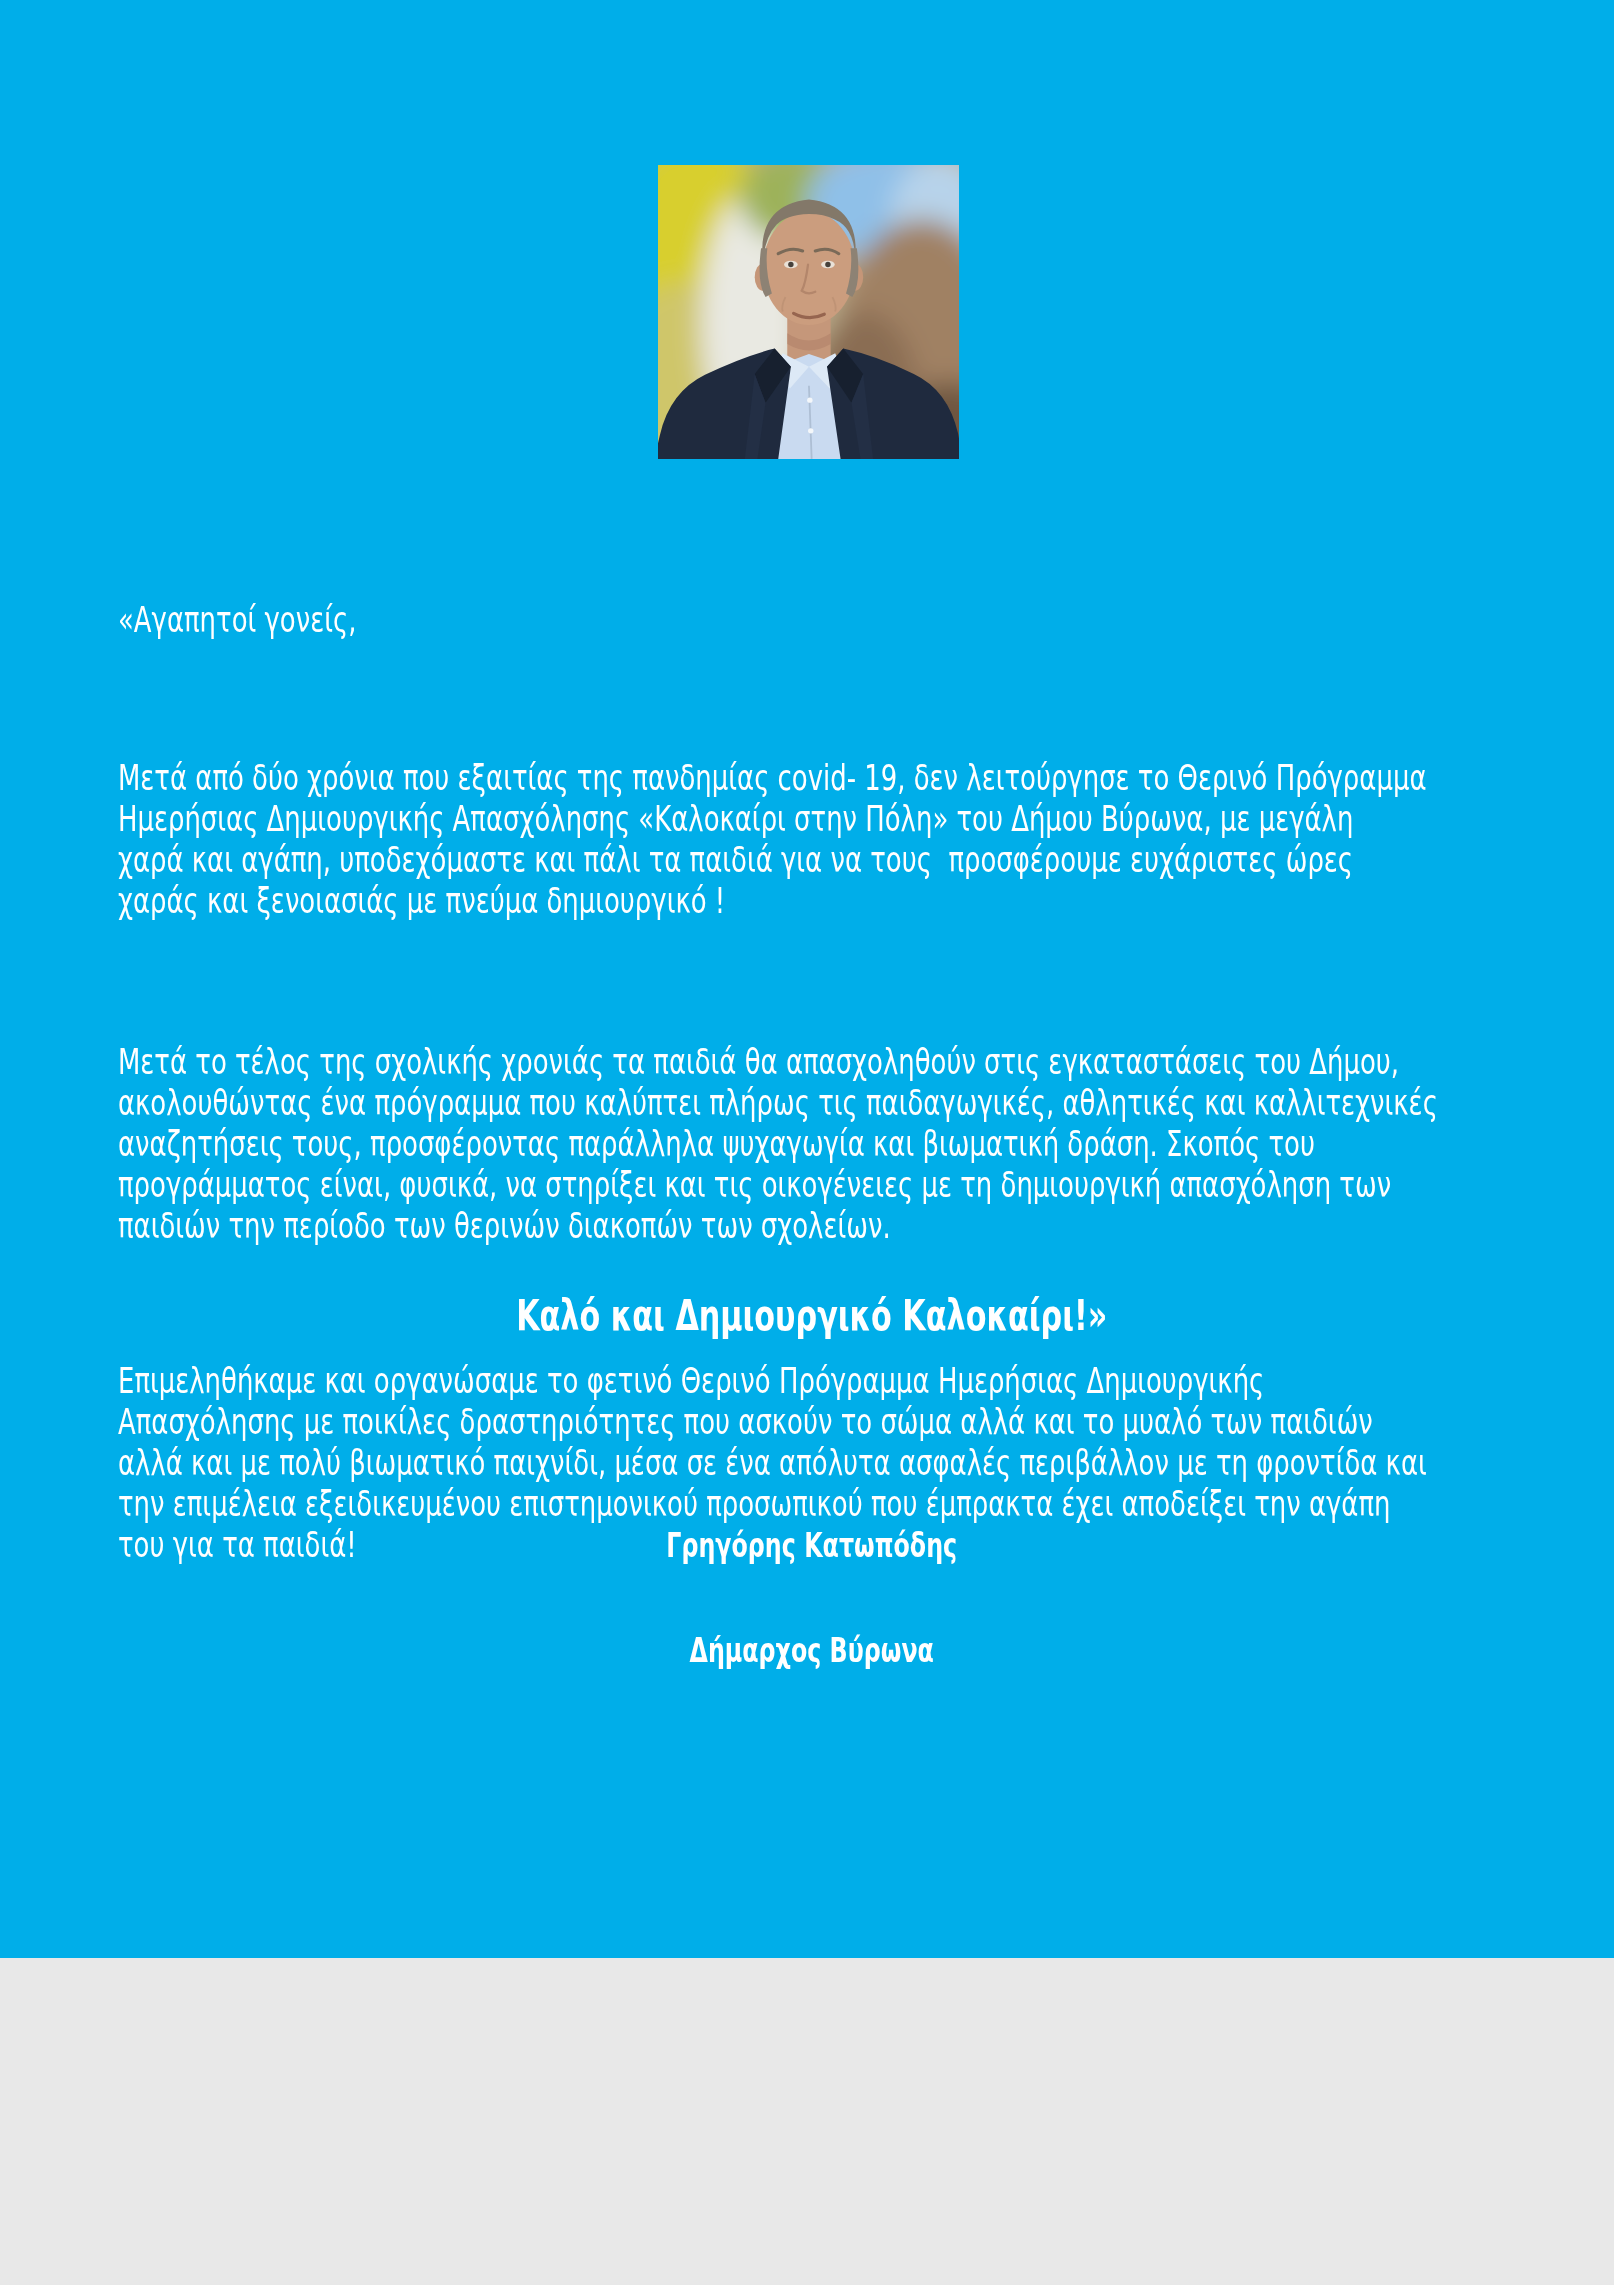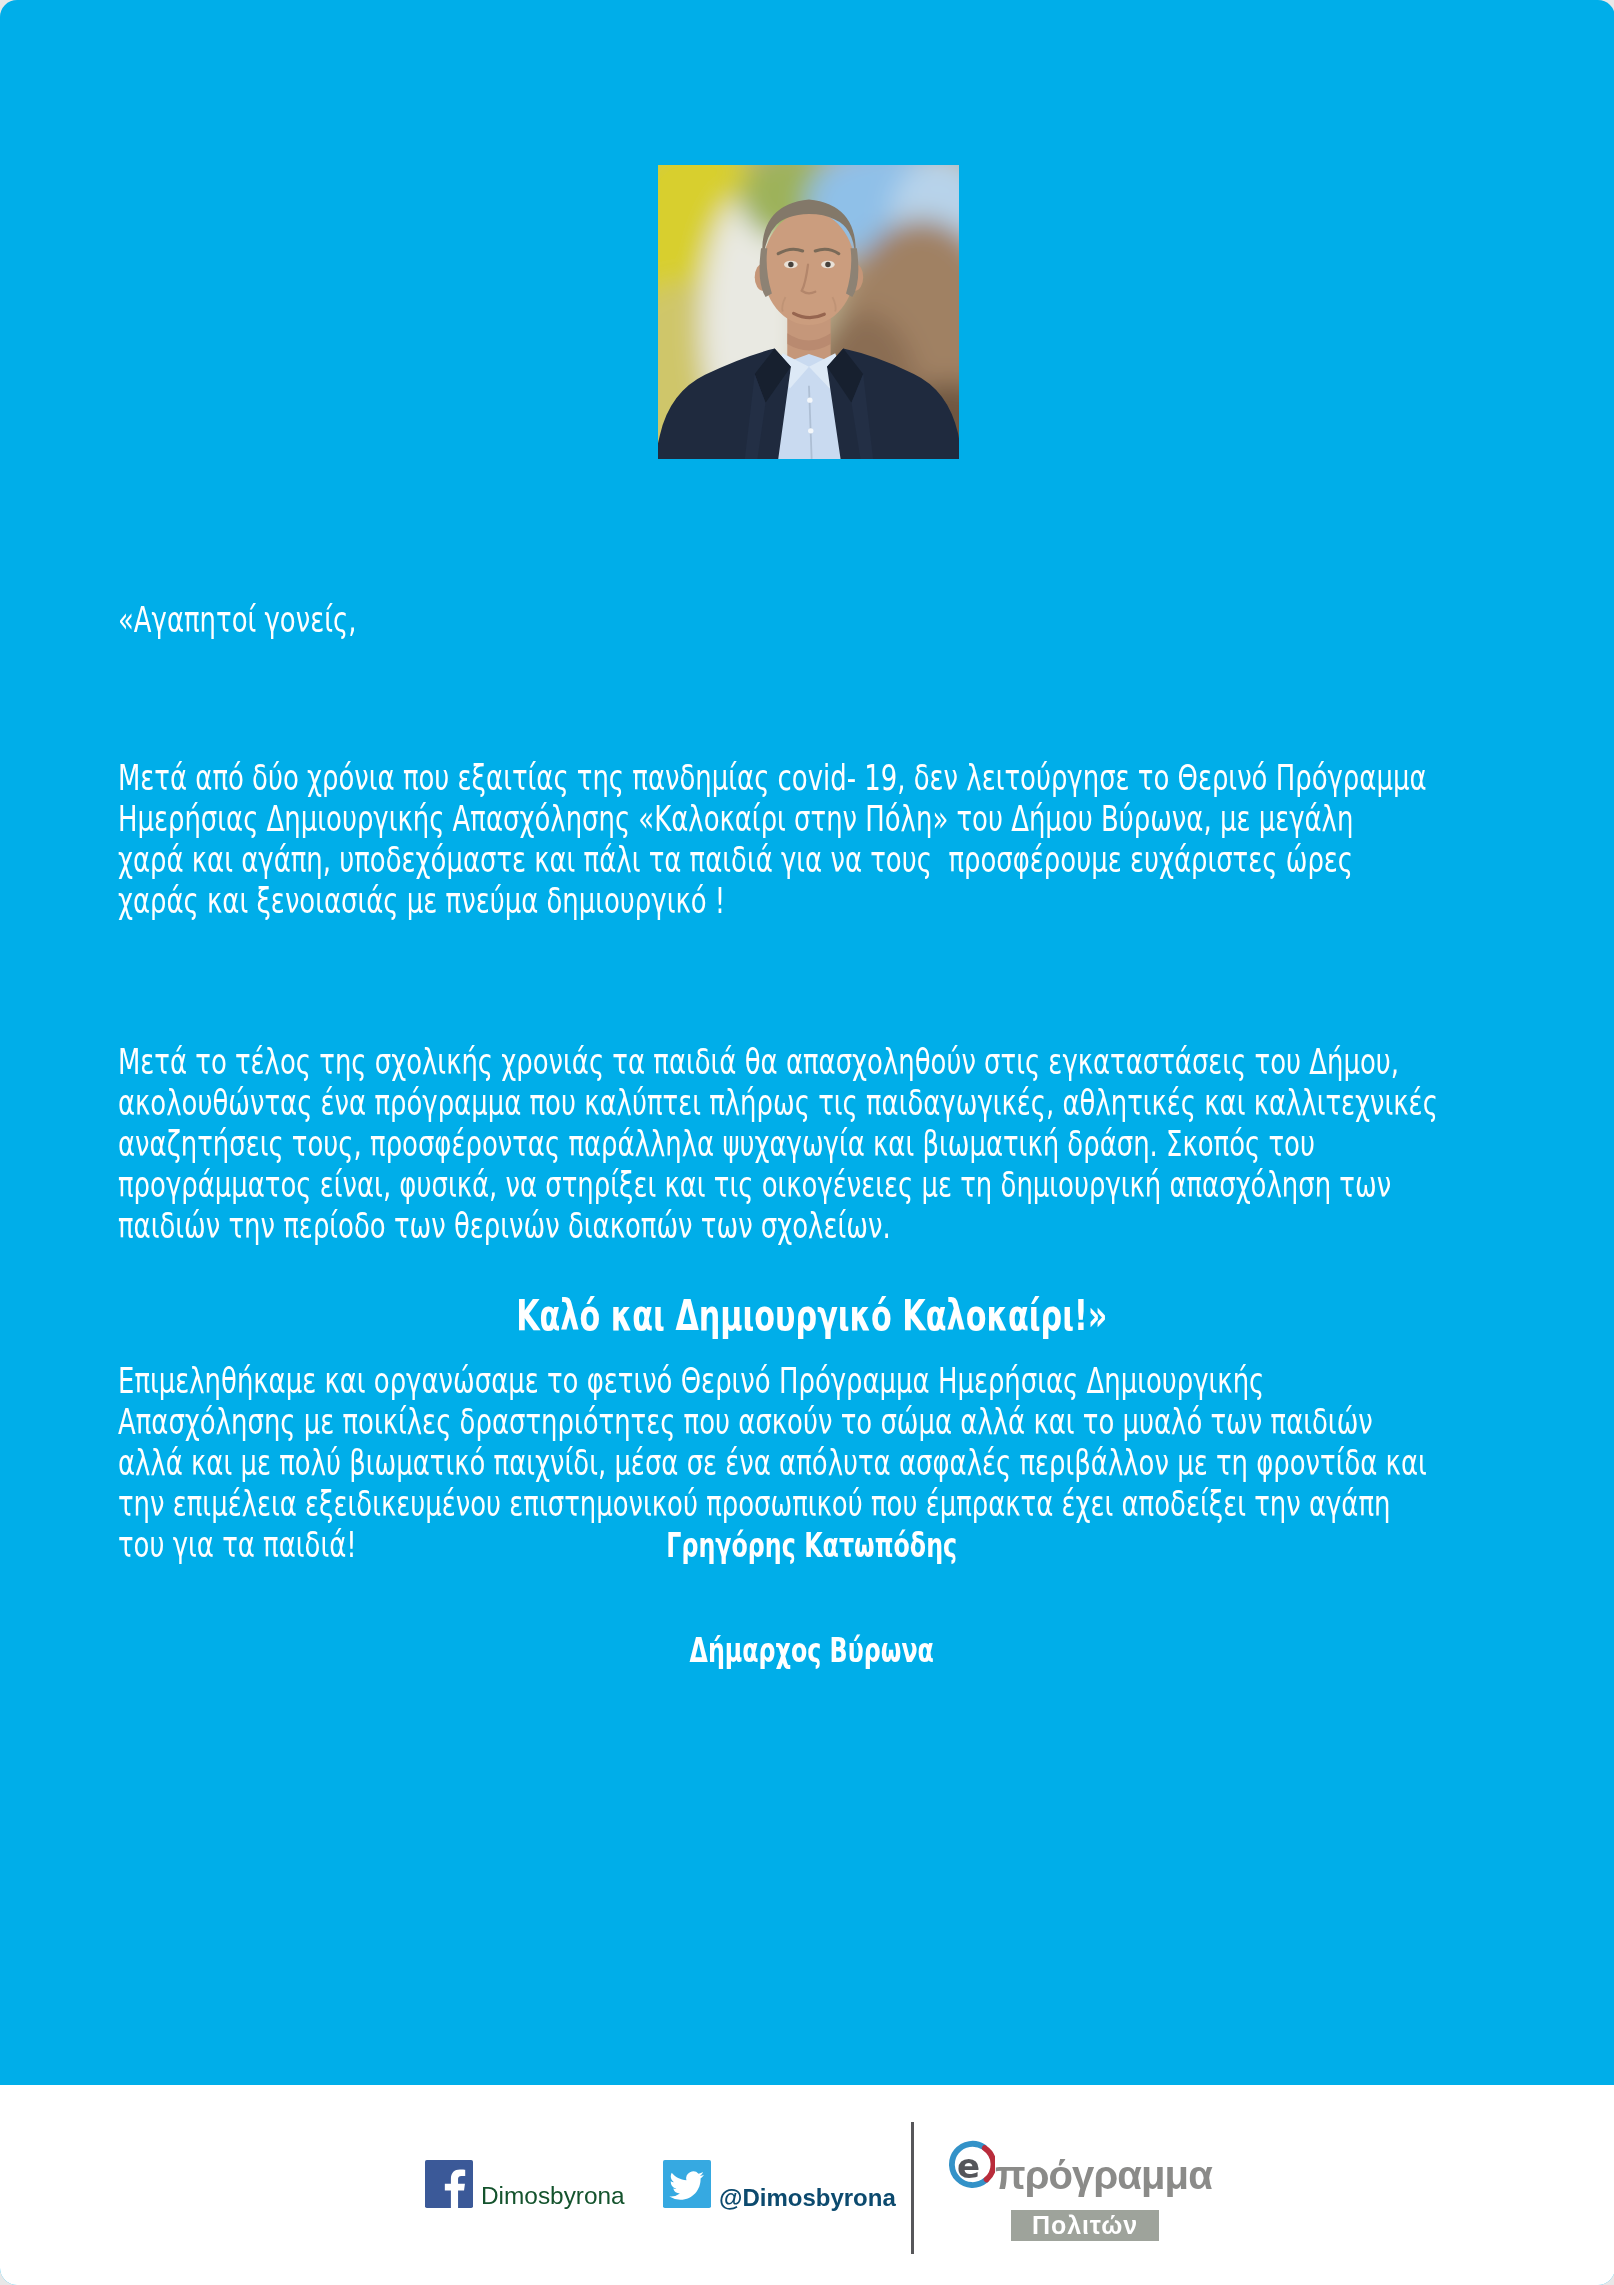--- a/index.html
+++ b/index.html
@@ -1,20 +1,19 @@
 <!DOCTYPE html>
 <html style="font-size:14.5px"><head>
 <meta charset="utf-8">
 <style>
   html,body{margin:0;padding:0;background:#e8e8e8;}
   .page{
-    position:relative;width:1615px;height:2285px;overflow:hidden;
+    position:relative;width:1615px;height:1958px;overflow:hidden;
     background:#00AEE9;
     font-family:"DejaVu Sans",sans-serif;
-    border-radius:17px;
   }
   
   .photo{position:absolute;left:658px;top:165px;width:301px;height:294px;overflow:hidden;}
   
   .letter-body{
     position:absolute;left:118px;top:517px;width:1927px;
     transform:scaleX(0.72);transform-origin:0 0;
     color:#ffffff;font-size:36px;line-height:41px;white-space:pre;
   }
   .letter-body p{margin:0;}

